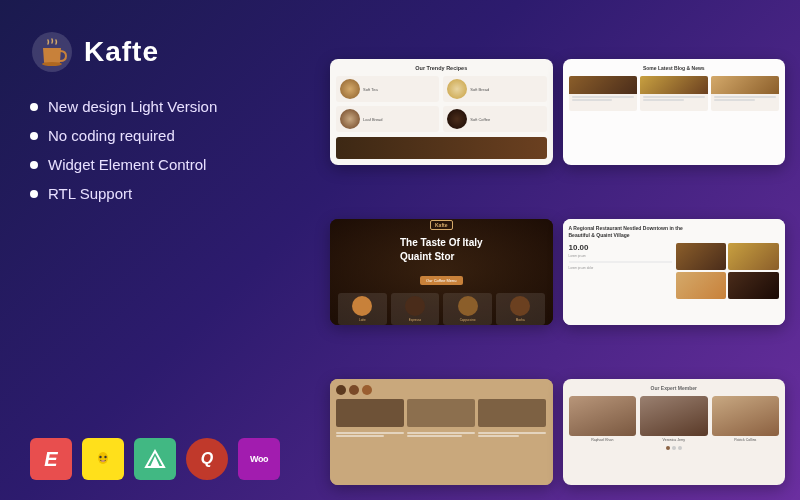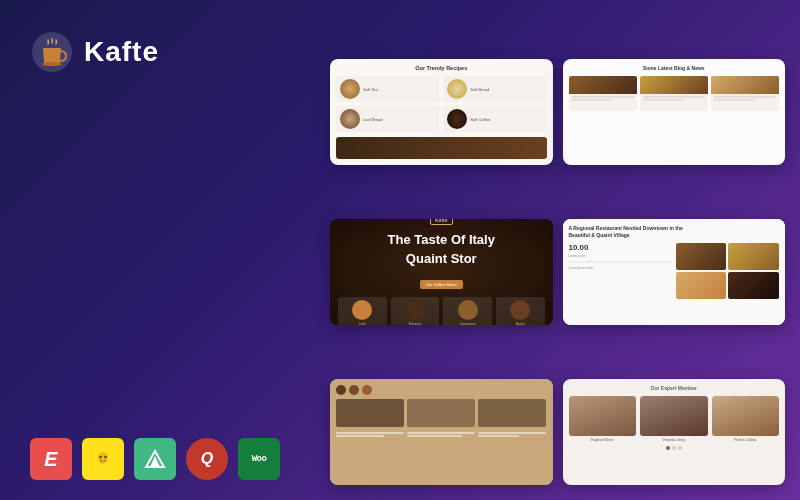--- a/index.html
+++ b/index.html
@@ -84,21 +84,21 @@
       font-size: 18px;
       font-weight: 900;
       color: #fff;
       flex-shrink: 0;
     }
 
     .plugin-elementor { background: #e84e4e; }
     .plugin-mailchimp { background: #ffe01b; color: #333; }
     .plugin-vuejs { background: #41b883; }
     .plugin-query { background: #e74c3c; border-radius: 50%; }
-    .plugin-woo { background: #15803d; font-family: Liberation Mono, monospace; }
+    .plugin-woo { background: #a21caf; }
 
     
     .right-panel {
       position: absolute;
       left: 320px; top: 0;
       width: 480px;
       height: 500px;
       padding: 15px 15px 15px 10px;
       display: grid;
       grid-template-columns: 1fr 1fr;
@@ -171,24 +171,24 @@
       font-size: 5px;
       color: #d4a96a;
       font-weight: 700;
       margin-bottom: 6px;
       border: 0.5px solid #d4a96a;
       padding: 1px 4px;
       border-radius: 2px;
     }
 
     .sc3-hero-text {
-      font-size: 13px;
+      font-size: 10px;
       color: #fff;
       font-weight: 800;
-      text-align: center;
+      text-align: left;
       line-height: 1.4;
       margin-bottom: 4px;
     }
 
     
     .sc2-inner {
       padding: 6px;
     }
     .sc2-title {
       font-size: 5px;
@@ -412,20 +412,38 @@
       <path d="M26 14 Q27 12 26 10" stroke="#d4a96a" stroke-width="1.5" stroke-linecap="round" fill="none"></path>
 
       <ellipse cx="22" cy="34" rx="10" ry="2" fill="#b06820"></ellipse>
 
       <path d="M30 21 Q36 21 36 26 Q36 31 30 31" stroke="#c8813a" stroke-width="2" fill="none"></path>
     </svg>
     <span class="logo-text">Kafte</span>
   </div>
 
 
+  <ul class="features-list">
+    <li>
+      <span class="bullet"></span>
+      <span>New design Light Version</span>
+    </li>
+    <li>
+      <span class="bullet"></span>
+      <span>No coding required</span>
+    </li>
+    <li>
+      <span class="bullet"></span>
+      <span>Widget Element Control</span>
+    </li>
+    <li>
+      <span class="bullet"></span>
+      <span>RTL Support</span>
+    </li>
+  </ul>
 
   <div class="plugins-row">
 
     <div class="plugin-badge plugin-elementor">
       <span style="font-style:italic;font-size:20px;font-weight:900;">E</span>
     </div>
 
     <div class="plugin-badge plugin-mailchimp">
       <svg width="24" height="24" viewBox="0 0 24 24">
         <ellipse cx="12" cy="13" rx="7" ry="8" fill="#ffe01b"></ellipse>

